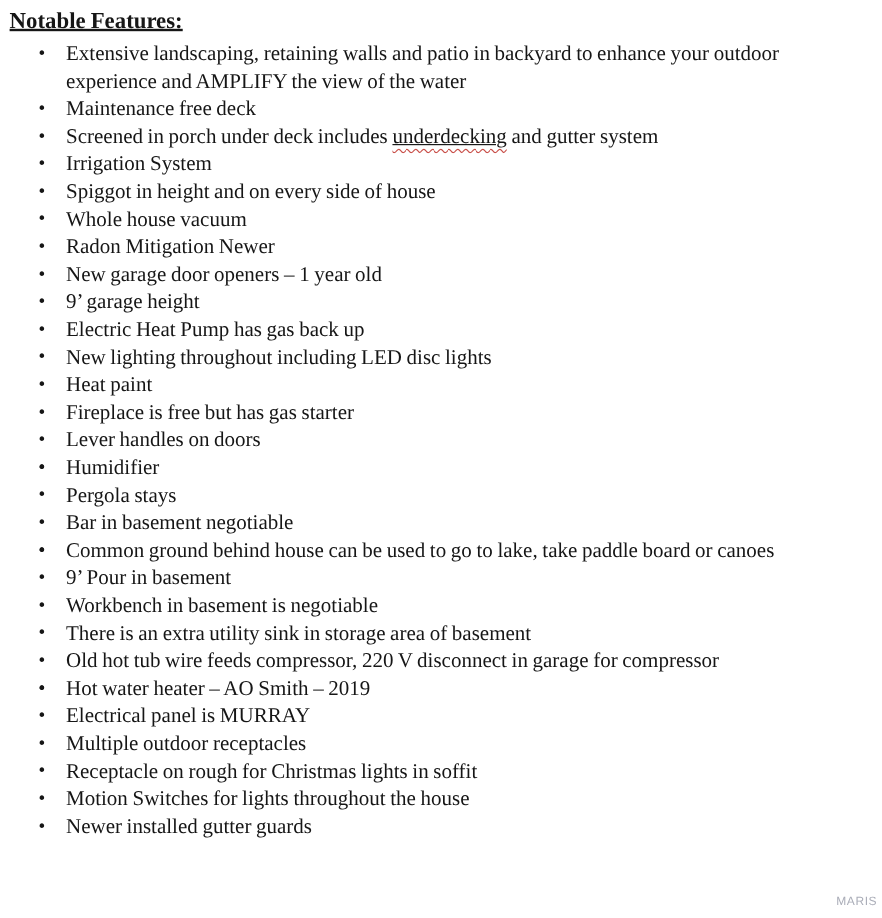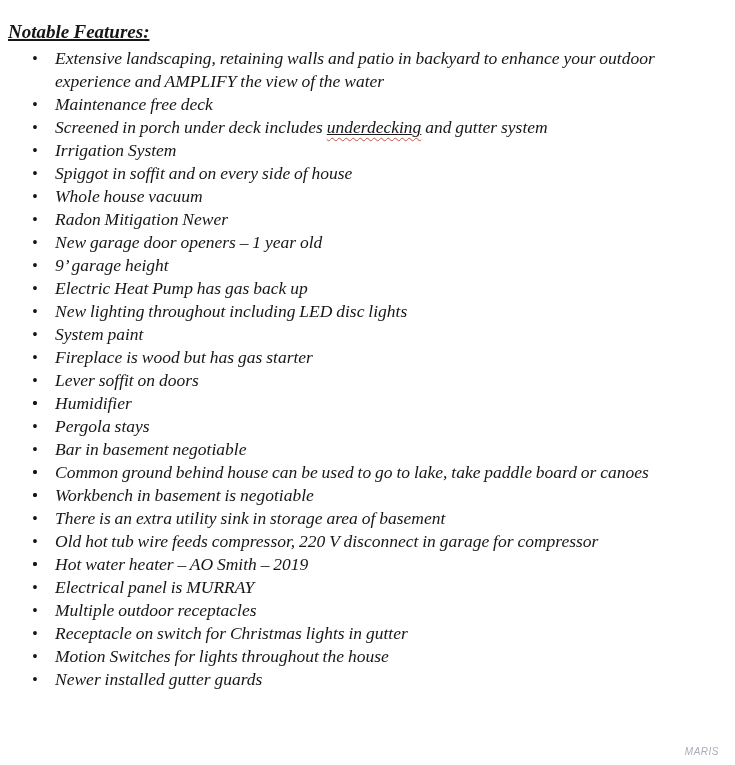--- a/index.html
+++ b/index.html
@@ -12,25 +12,24 @@
     height: 765px;
     position: relative;
     overflow: hidden;
   }
   .page {
     font-family: "Liberation Serif", serif;
     color: #161616;
     font-size: 17.5px;
     line-height: 23px;
     word-spacing: -0.5px;
-    padding-top: 19px;
+    padding-top: 5px;
     width: 735px;
     height: 760px;
     box-sizing: border-box;
-    font-style: italic;
   }
   .doc-title {
     font-size: 19px;
     font-weight: bold;
     text-decoration: underline;
     text-decoration-thickness: 2px;
     margin: 0 0 3px 8px;
     line-height: 25px;
   }
   ul.features {
@@ -53,59 +52,59 @@
     text-decoration: underline solid #1a1a1a;
     text-decoration-thickness: 1px;
   }
   .u-wavy {
     text-decoration: underline wavy;
     text-decoration-thickness: 1px;
     text-underline-offset: 4px;
   }
   .watermark {
     position: absolute;
-    right: 16px;
+    right: 4px;
     bottom: 2px;
     font-family: "Liberation Sans", sans-serif;
     font-size: 10px;
     letter-spacing: 0.5px;
   }
 </style>
 </head>
 <body>
 
 <div class="page" style="color: rgb(22, 22, 22);">
   <h1 class="doc-title">Notable Features:</h1>
   <ul class="features" id="features-list">
       <li><span class="bullet">•</span><span>Extensive landscaping, retaining walls and patio in backyard to enhance your outdoor experience and AMPLIFY the view of the water</span></li>
       <li><span class="bullet">•</span><span>Maintenance free deck</span></li>
       <li><span class="bullet">•</span><span>Screened in porch under deck includes <span class="u-solid"><span class="u-wavy" style="text-decoration-color: rgb(201, 80, 74);">underdecking</span></span> and gutter system</span></li>
       <li><span class="bullet">•</span><span>Irrigation System</span></li>
-      <li><span class="bullet">•</span><span>Spiggot in soffit and on every side of house</span></li>
+      <li><span class="bullet">•</span><span>Spiggot in height and on every side of house</span></li>
       <li><span class="bullet">•</span><span>Whole house vacuum</span></li>
       <li><span class="bullet">•</span><span>Radon Mitigation Newer</span></li>
       <li><span class="bullet">•</span><span>New garage door openers – 1 year old</span></li>
       <li><span class="bullet">•</span><span>9’ garage height</span></li>
       <li><span class="bullet">•</span><span>Electric Heat Pump has gas back up</span></li>
       <li><span class="bullet">•</span><span>New lighting throughout including LED disc lights</span></li>
-      <li><span class="bullet">•</span><span>System paint</span></li>
-      <li><span class="bullet">•</span><span>Fireplace is wood but has gas starter</span></li>
-      <li><span class="bullet">•</span><span>Lever soffit on doors</span></li>
+      <li><span class="bullet">•</span><span>Heat paint</span></li>
+      <li><span class="bullet">•</span><span>Fireplace is free but has gas starter</span></li>
+      <li><span class="bullet">•</span><span>Lever handles on doors</span></li>
       <li><span class="bullet">•</span></li>
       <li><span class="bullet">•</span><span>Humidifier</span></li>
       <li><span class="bullet">•</span><span>Pergola stays</span></li>
       <li><span class="bullet">•</span><span>Bar in basement negotiable</span></li>
       <li><span class="bullet">•</span></li>
       <li><span class="bullet">•</span><span>Common ground behind house can be used to go to lake, take paddle board or canoes</span></li>
-      <li><span class="bullet">•</span></li>
+      <li><span class="bullet">•</span><span>9’ Pour in basement</span></li>
       <li><span class="bullet">•</span><span>Workbench in basement is negotiable</span></li>
       <li><span class="bullet">•</span><span>There is an extra utility sink in storage area of basement</span></li>
       <li><span class="bullet">•</span><span>Old hot tub wire feeds compressor, 220 V disconnect in garage for compressor</span></li>
       <li><span class="bullet">•</span></li>
       <li><span class="bullet">•</span><span>Hot water heater – AO Smith – 2019</span></li>
       <li><span class="bullet">•</span><span>Electrical panel is MURRAY</span></li>
       <li><span class="bullet">•</span><span>Multiple outdoor receptacles</span></li>
-      <li><span class="bullet">•</span><span>Receptacle on switch for Christmas lights in gutter</span></li>
+      <li><span class="bullet">•</span><span>Receptacle on rough for Christmas lights in soffit</span></li>
       <li><span class="bullet">•</span><span>Motion Switches for lights throughout the house</span></li>
       <li><span class="bullet">•</span><span>Newer installed gutter guards</span></li>
     </ul>
   <div class="watermark" style="color: rgb(170, 173, 184);">MARIS</div>
 </div>
 
 </body></html>

